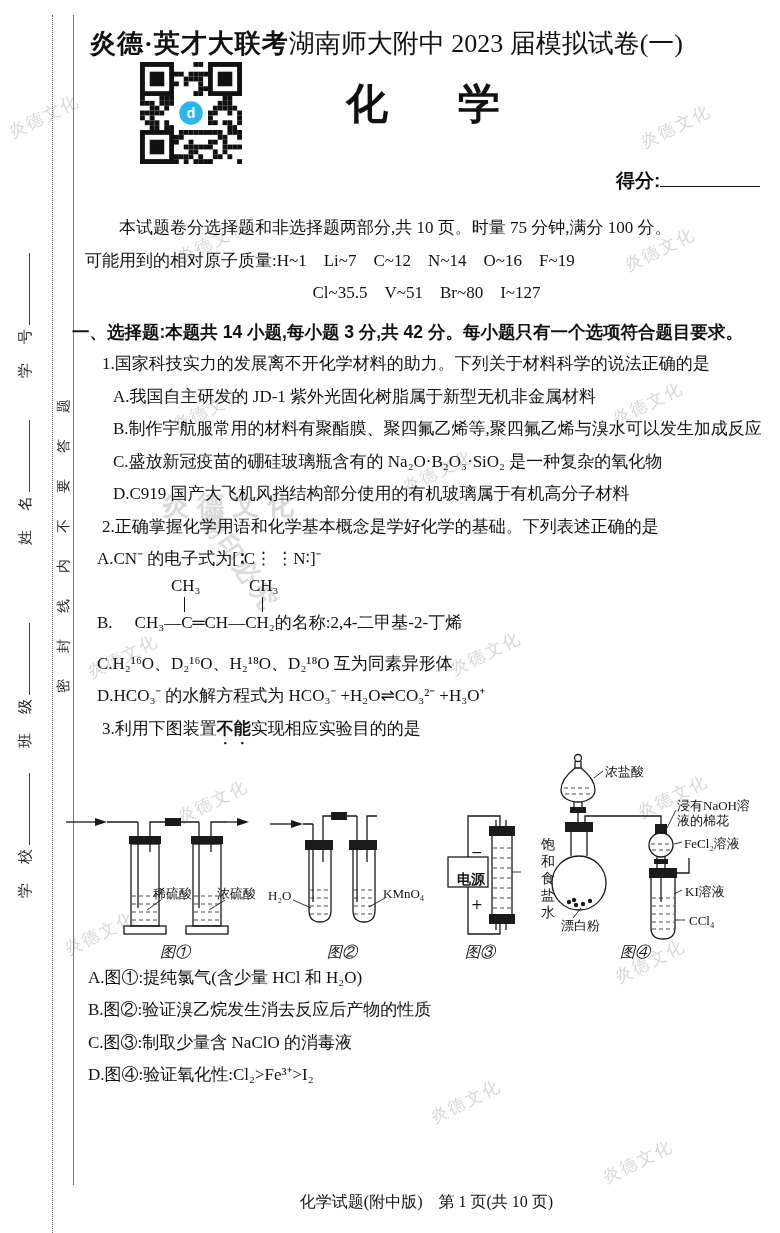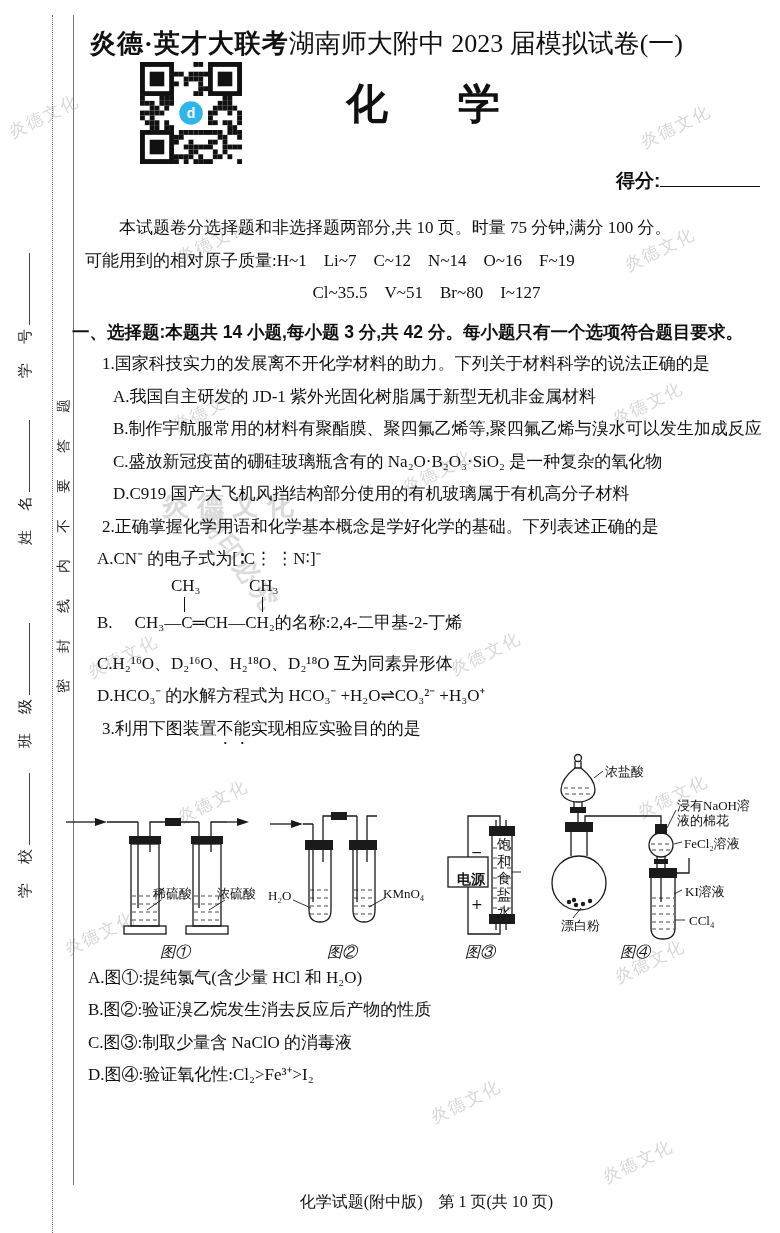--- a/index.html
+++ b/index.html
@@ -31,21 +31,21 @@
            font-size:42px;font-weight:bold;letter-spacing:14px;}
   .score-row{position:absolute;left:616px;top:168px;font-family:"Liberation Sans",sans-serif;
              font-size:19px;font-weight:bold;}
   .score-blank{display:inline-block;width:100px;height:5px;border-bottom:1.5px solid #111;}
   
   .content{position:absolute;left:85px;top:212px;width:683px;font-size:17px;line-height:32.5px;}
   .indent{text-indent:2em;}
   .center{text-align:center;}
   .sec-head{margin:6px 0 0 -13px;font-family:"Liberation Sans",sans-serif;font-weight:bold;font-size:17.5px;}
   .q-stem{padding-left:18px;text-indent:-18px;margin-left:17px;}
-  .stress{font-weight:normal;text-emphasis:filled dot;text-emphasis-position:under right;}
+  .stress{font-weight:bold;text-emphasis:filled dot;text-emphasis-position:under right;}
   .opt1{padding-left:45px;text-indent:-17px;}
   .opt2{padding-left:29px;text-indent:-17px;}
   .opt3{padding-left:20px;text-indent:-17px;}
   
   .q2b{position:relative;height:72px;}
   .methyl{position:absolute;top:0;font-size:17px;line-height:20px;}
   .m1{left:86px}.m2{left:164px}
   .bondline{position:absolute;top:21px;height:15px;width:0;border-left:1.4px solid #111;}
   .b1{left:99px}.b2{left:177px}
   .chainrow{position:absolute;top:34px;left:12px;line-height:26px;white-space:nowrap;}
@@ -427,21 +427,21 @@
       <span class="flabel" style="left:152px;top:134px">浓硫酸</span>
       <span class="figcap" style="left:70px;top:184px">图①</span>
 
       <span class="flabel" style="left:203px;top:136px">H₂O</span>
       <span class="flabel" style="left:318px;top:134px">KMnO₄</span>
       <span class="figcap" style="left:237px;top:184px">图②</span>
 
       <span class="powlab" style="left:384px;top:112px">电源</span>
       <span class="sign" style="left:406px;top:84px">−</span>
       <span class="sign" style="left:406px;top:136px">+</span>
-      <span class="fvert" style="left:432px;top:84px">饱和食盐水</span>
+      <span class="fvert" style="left:476px;top:84px">饱和食盐水</span>
       <span class="figcap" style="left:375px;top:184px">图③</span>
 
       <span class="flabel" style="left:540px;top:12px">浓盐酸</span>
       <span class="flabel" style="left:612px;top:46px">浸有NaOH溶</span>
       <span class="flabel" style="left:612px;top:61px">液的棉花</span>
       <span class="flabel" style="left:619px;top:84px">FeCl₂溶液</span>
       <span class="flabel" style="left:620px;top:132px">KI溶液</span>
       <span class="flabel" style="left:624px;top:161px">CCl₄</span>
       <span class="flabel" style="left:496px;top:166px">漂白粉</span>
       <span class="figcap" style="left:530px;top:184px">图④</span>

